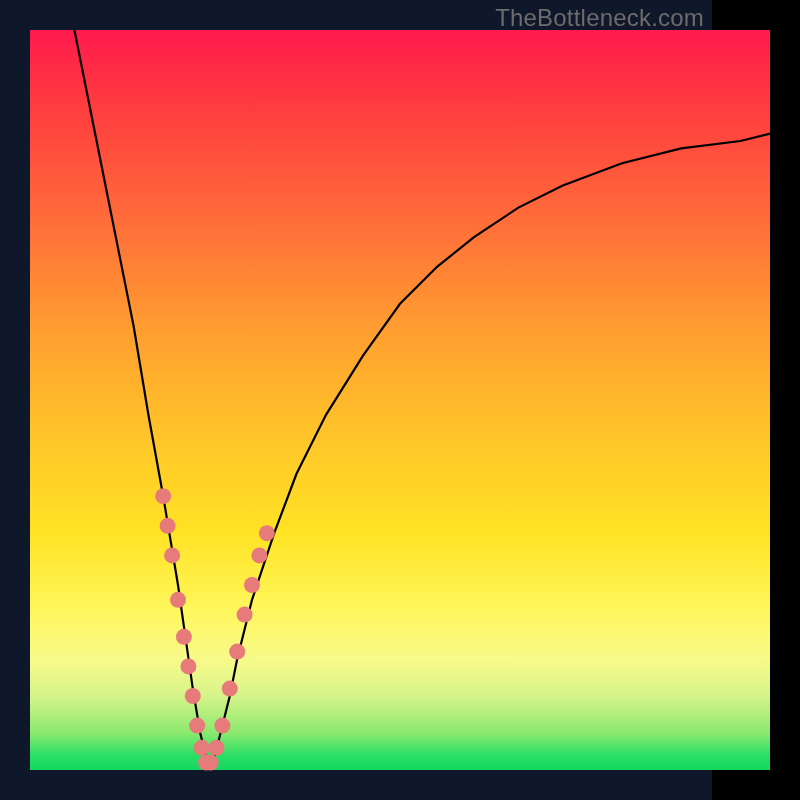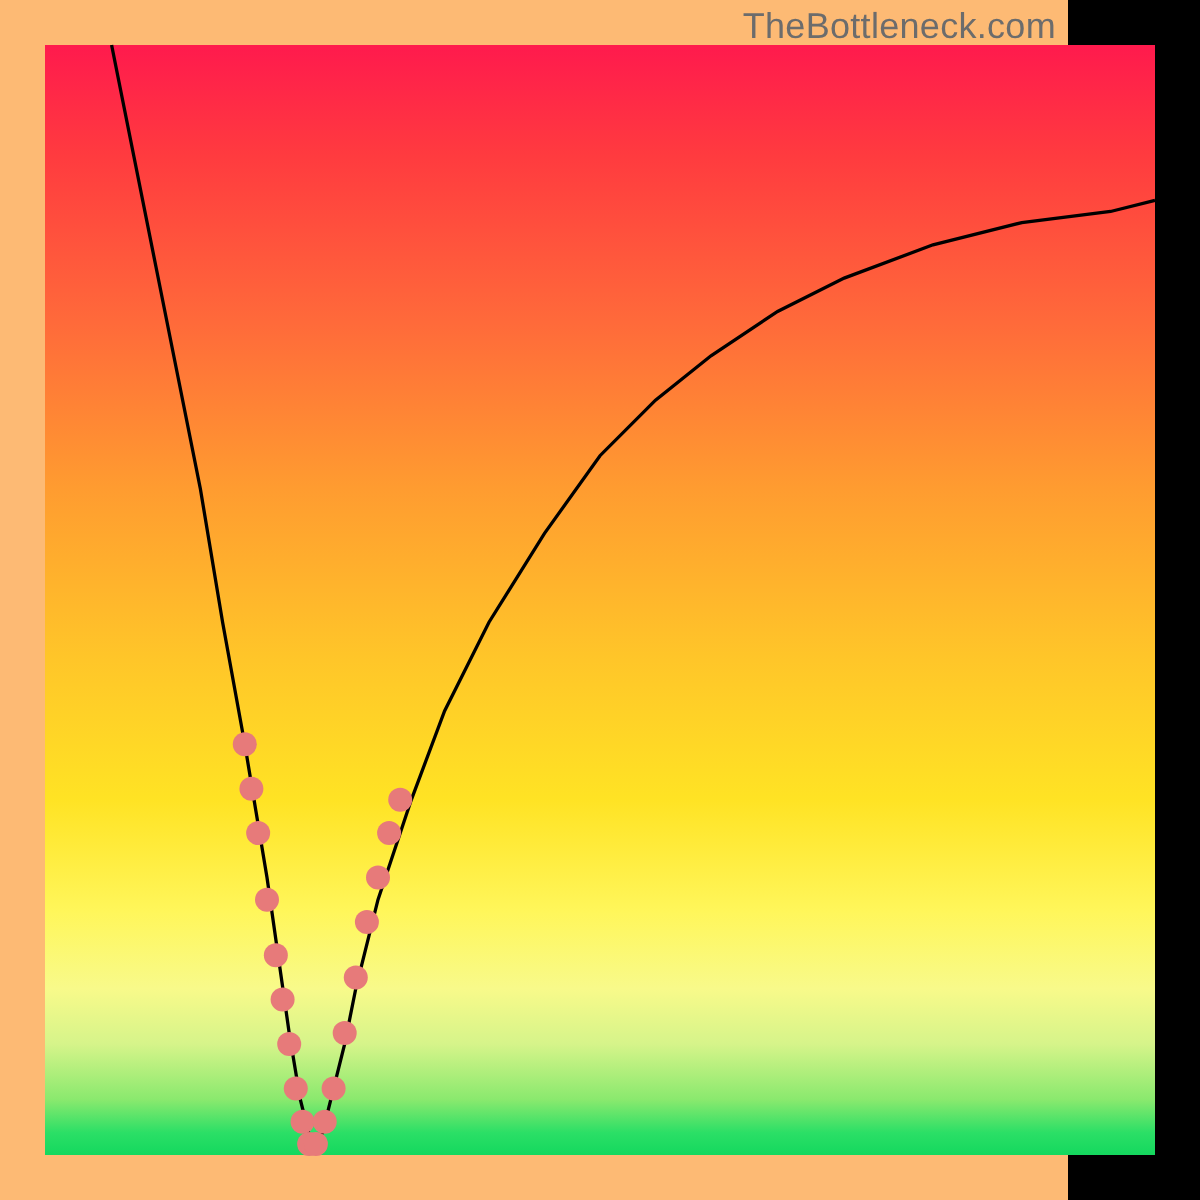--- a/index.html
+++ b/index.html
@@ -8,21 +8,21 @@
     width: 800px;
     height: 800px;
     overflow: hidden;
     background: #000;
     font-family: Arial, Helvetica, sans-serif;
   }
   .frame {
     position: relative;
     width: 712px;
     height: 800px;
-    background: #fdba74;
+    background: #0f172a;
   }
   .plot {
     position: absolute;
     left: 30px;
     top: 30px;
     width: 740px;
     height: 740px;
     
     background: linear-gradient(
       to bottom,

